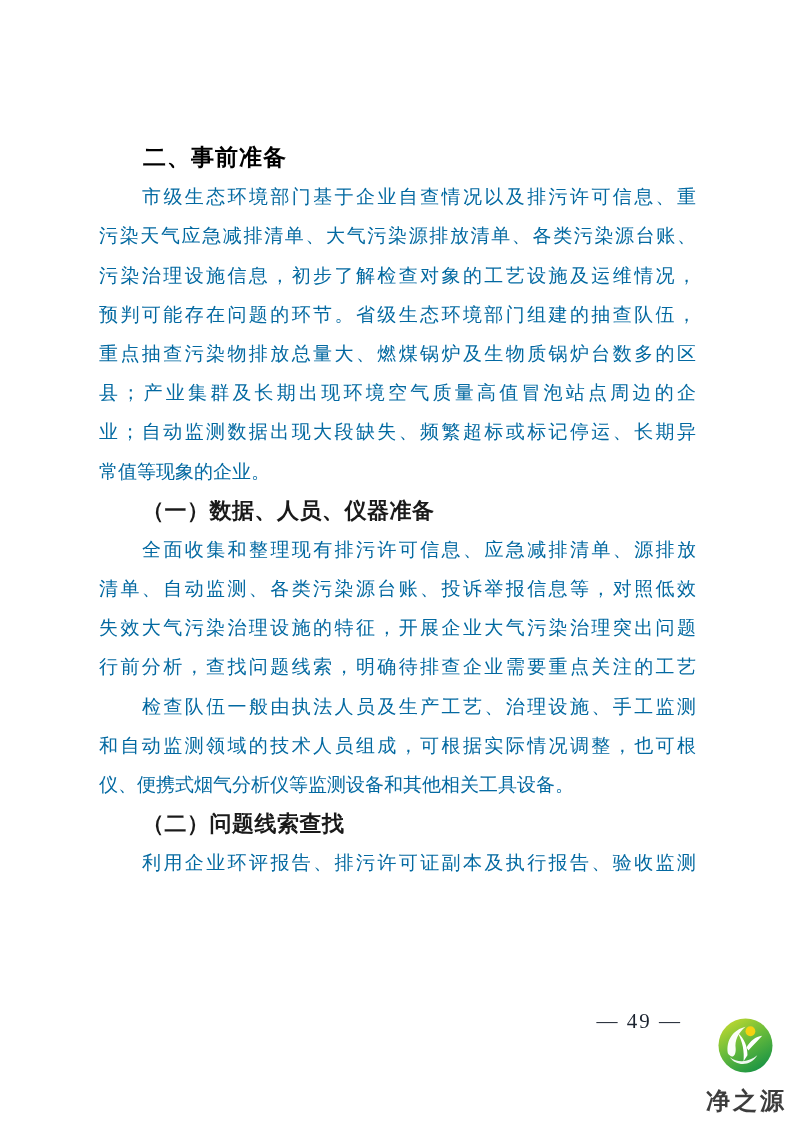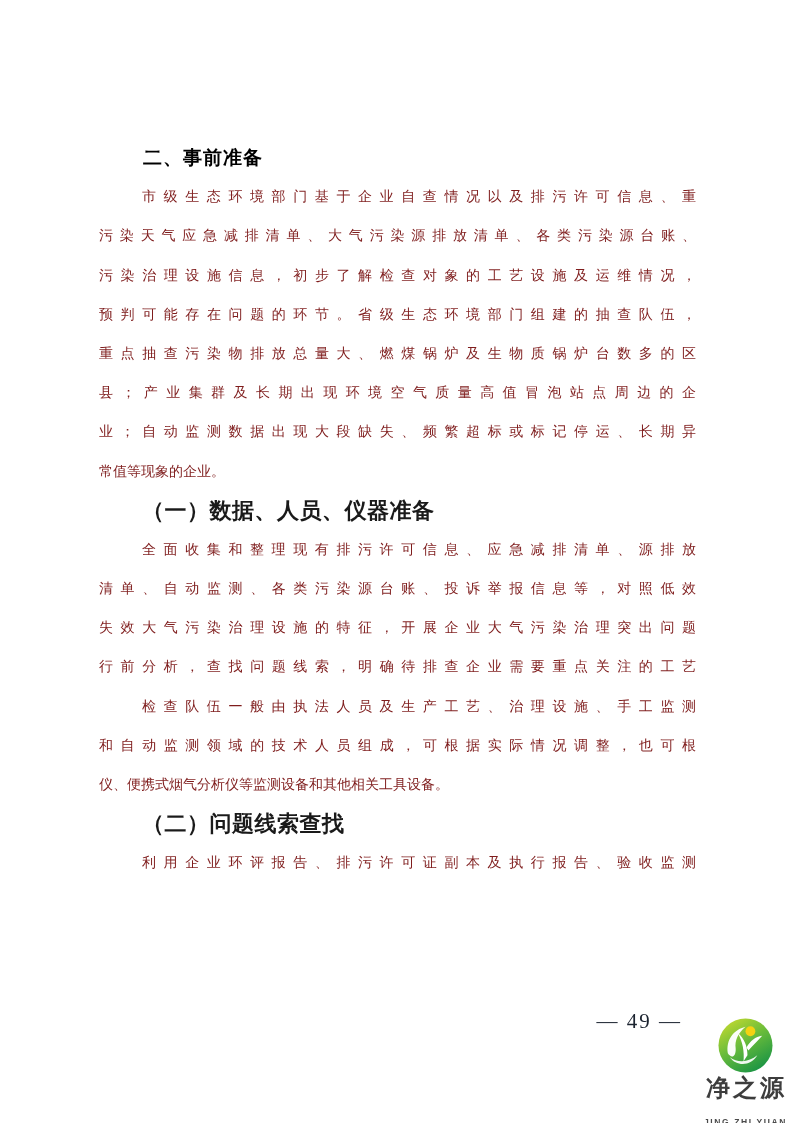--- a/index.html
+++ b/index.html
@@ -15,32 +15,32 @@
   }
   .content {
     position: absolute;
     top: 138px;
     left: 99px;
     width: 597px;
   }
   .doc-title {
     font-family: "Liberation Sans", sans-serif;
     font-weight: 700;
-    font-size: 19px;
+    font-size: 23px;
     line-height: 39.2px;
     height: 39.2px;
     padding-left: 44px;
     color: #000000;
     letter-spacing: 1px;
   }
   .line {
-    font-size: 14px;
+    font-size: 19px;
     line-height: 39.2px;
     height: 39.2px;
-    color: #7f1d1d;
+    color: #0369a1;
     text-align: left;
   }
   .line.fill {
     text-align: justify;
     text-align-last: justify;
   }
   .line.indent { text-indent: 43px; }
   .heading {
     font-size: 22px;
     line-height: 39.2px;
@@ -62,21 +62,21 @@
   }
   .logo {
     position: absolute;
     top: 1018px;
     left: 698px;
     width: 94px;
     text-align: center;
   }
   .logo-mark { display: block; margin: 0 auto; }
   .logo-name {
-    margin-top: 2px;
+    margin-top: 15px;
     font-family: "Liberation Sans", sans-serif;
     font-weight: 700;
     font-size: 24px;
     line-height: 26px;
     letter-spacing: 3px;
     padding-left: 3px;
     color: #3d3d3d;
     white-space: nowrap;
   }
   .logo-pinyin {

